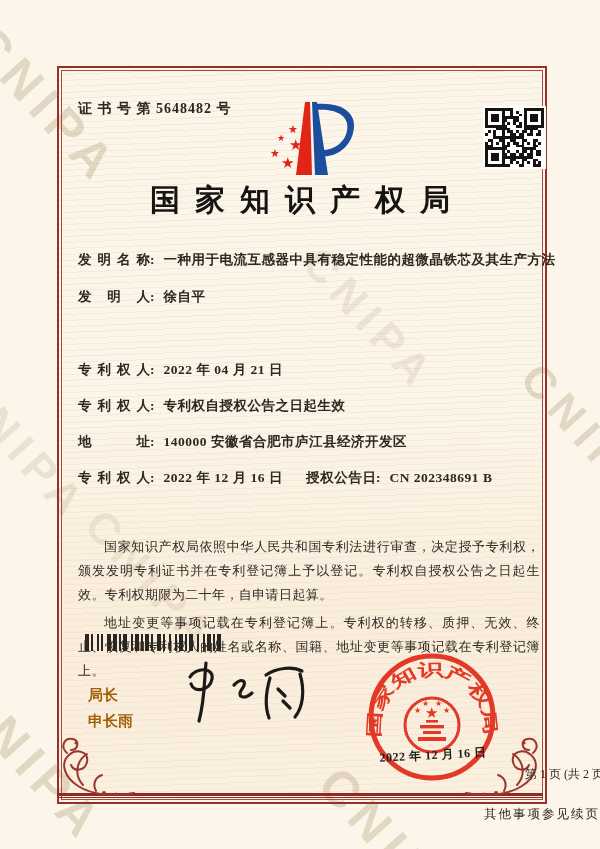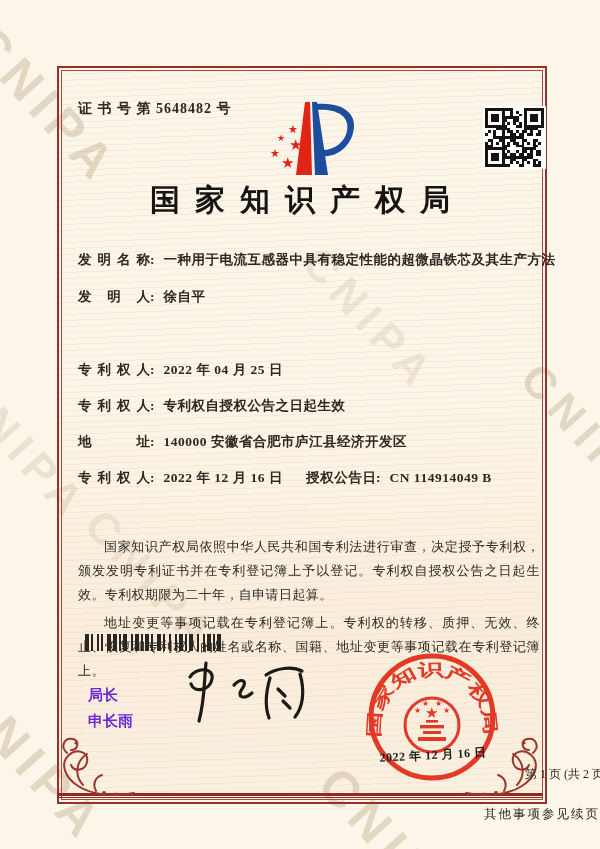--- a/index.html
+++ b/index.html
@@ -52,21 +52,21 @@
   .row .lbl{display:inline-block;width:72px;text-align:justify;text-align-last:justify;vertical-align:top;}
   .row .sep{display:inline-block;margin-right:9px;}
   .row .val{letter-spacing:0.5px;}
   .row .pair2{position:absolute;left:228px;top:0;}
   .paras{position:absolute;left:78px;top:494px;width:462px;font-size:13px;line-height:1.85;
          text-align:justify;letter-spacing:0.4px;color:#2e2a24;margin-top:41px;}
   .paras p{margin:0 0 4px 0;text-indent:2em;}
   .barcode{position:absolute;left:85px;top:634px;height:17px;display:flex;align-items:stretch;}
   .barcode span{display:block;height:100%;}
   .barcode .bar{background:#2a2622;}
-  .signer{position:absolute;left:88px;top:682px;font-size:15px;font-weight:600;line-height:26px;color:#6d28d9;}
+  .signer{position:absolute;left:88px;top:682px;font-size:15px;font-weight:600;line-height:26px;color:#a16207;}
   .signature{position:absolute;left:168px;top:655px;width:160px;height:80px;}
   .seal{position:absolute;left:366px;top:651px;width:132px;height:132px;}
   .seal-date{
     position:absolute;left:362px;top:747px;width:142px;text-align:center;
     font-size:12px;font-weight:600;color:#1f1d1a;letter-spacing:0.5px;transform:rotate(-3deg);
   }
   .page-no{position:absolute;left:8px;top:766px;width:600px;text-align:right;font-size:12px;color:#2c2822;}
   .footer-note{position:absolute;left:0;top:806px;width:600px;text-align:right;
                font-size:12.5px;letter-spacing:2px;color:#2c2822;}
 </style>
@@ -578,32 +578,32 @@
 
   <div class="title">国家知识产权局</div>
 
   <div class="row" style="top:250px">
     <span class="lbl">发明名称</span><span class="sep">:</span><span class="val">一种用于电流互感器中具有稳定性能的超微晶铁芯及其生产方法</span>
   </div>
   <div class="row" style="top:287px">
     <span class="lbl">发明人</span><span class="sep">:</span><span class="val">徐自平</span>
   </div>
   <div class="row" style="top:360px">
-    <span class="lbl">专利权人</span><span class="sep">:</span><span class="val">2022 年 04 月 25 日</span>
+    <span class="lbl">专利权人</span><span class="sep">:</span><span class="val">2022 年 04 月 21 日</span>
   </div>
   <div class="row" style="top:396px">
     <span class="lbl">专利权人</span><span class="sep">:</span><span class="val">专利权自授权公告之日起生效</span>
   </div>
   <div class="row" style="top:432px">
     <span class="lbl">地址</span><span class="sep">:</span><span class="val">140000 安徽省合肥市庐江县经济开发区</span>
   </div>
   <div class="row" style="top:468px">
     <span class="lbl">专利权人</span><span class="sep">:</span><span class="val">2022 年 12 月 16 日</span>
     <span class="pair2">
-      <span class="lbl" style="width:70px">授权公告日</span><span class="sep">:</span><span class="val">CN 114914049 B</span>
+      <span class="lbl" style="width:70px">授权公告日</span><span class="sep">:</span><span class="val">CN 202348691 B</span>
     </span>
   </div>
 
   <div class="paras">
     <p>国家知识产权局依照中华人民共和国专利法进行审查，决定授予专利权，颁发发明专利证书并在专利登记簿上予以登记。专利权自授权公告之日起生效。专利权期限为二十年，自申请日起算。</p>
     <p>地址变更等事项记载在专利登记簿上。专利权的转移、质押、无效、终止、恢复和专利权人的姓名或名称、国籍、地址变更等事项记载在专利登记簿上。</p>
   </div>
 
   <div class="barcode" id="barcode">
       <span class="bar" style="width: 4px;"></span>

